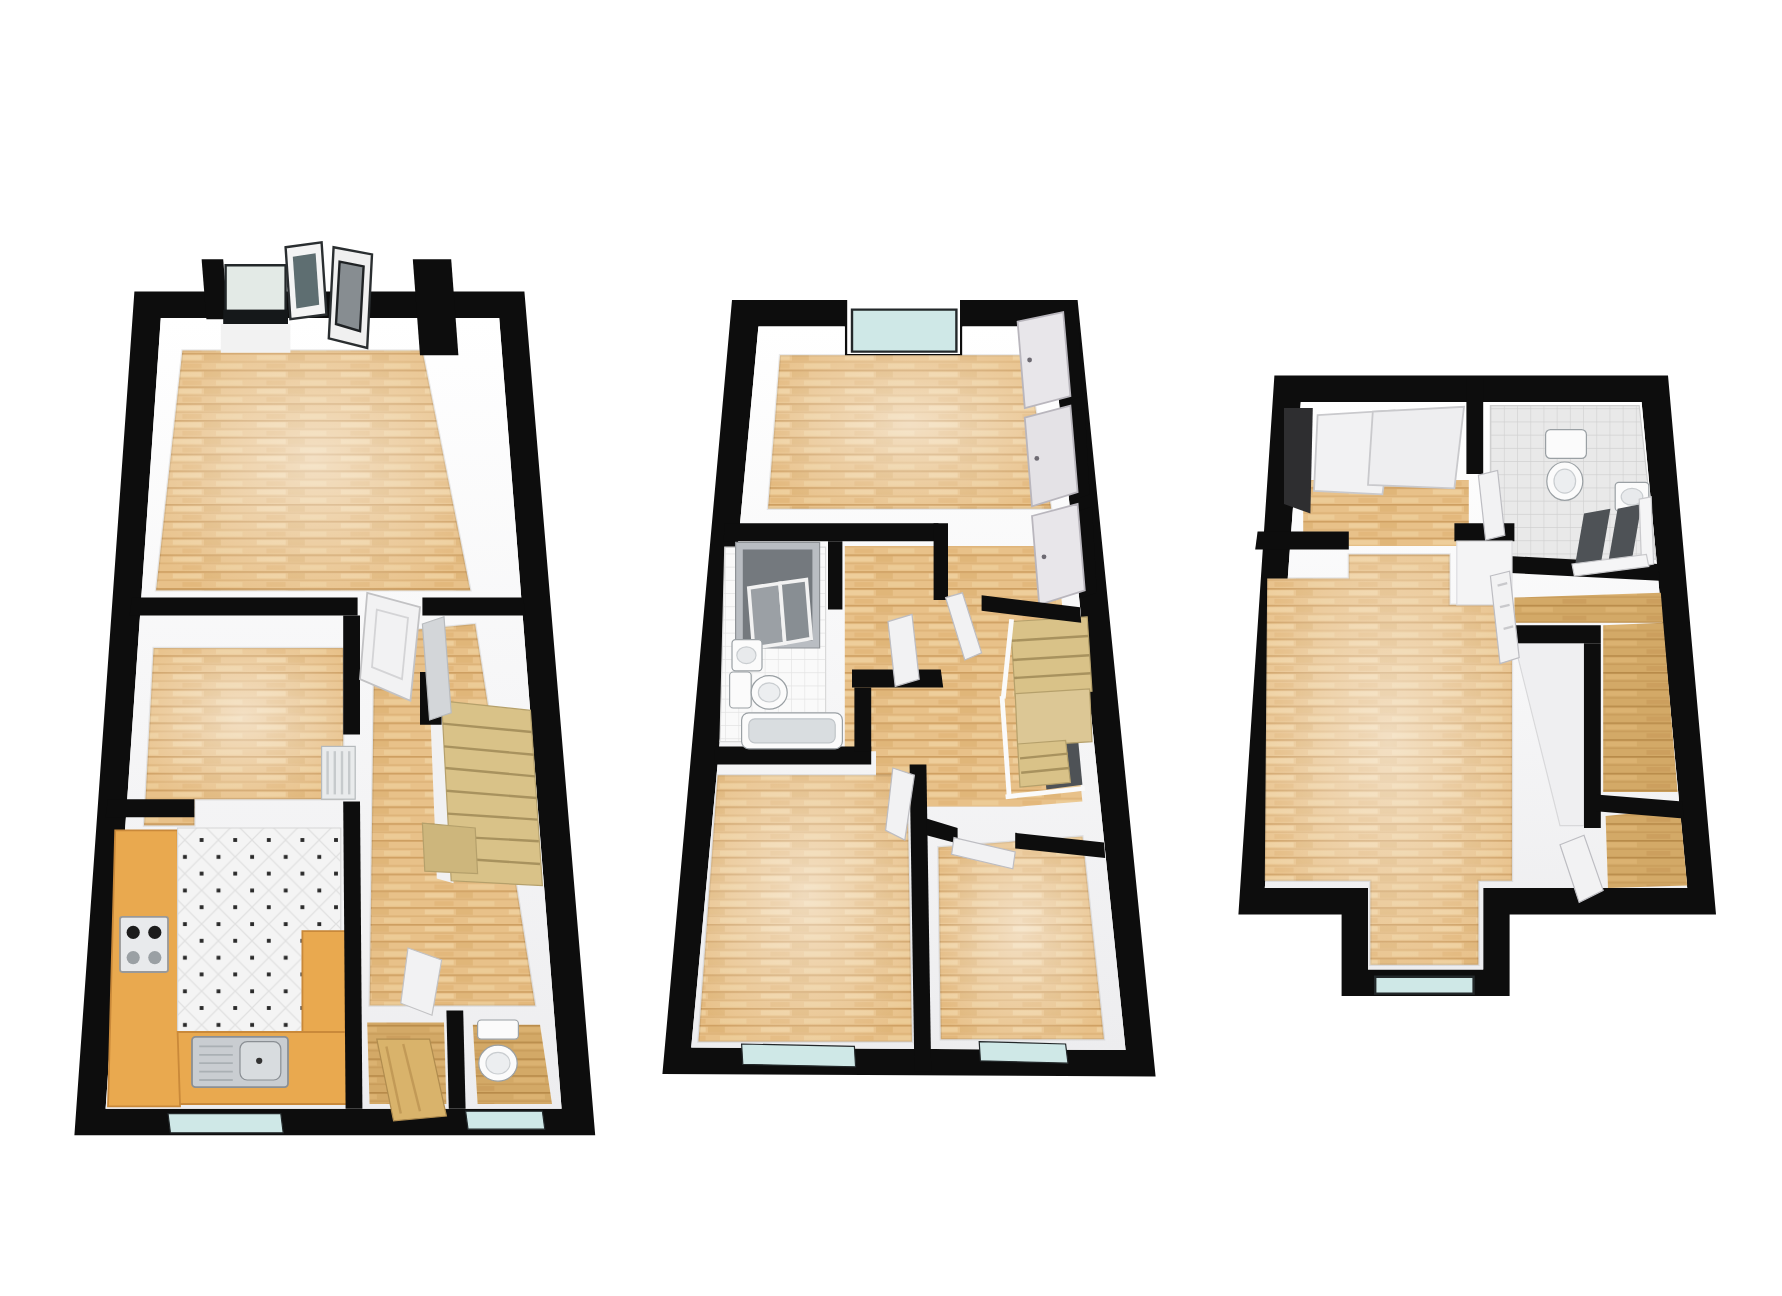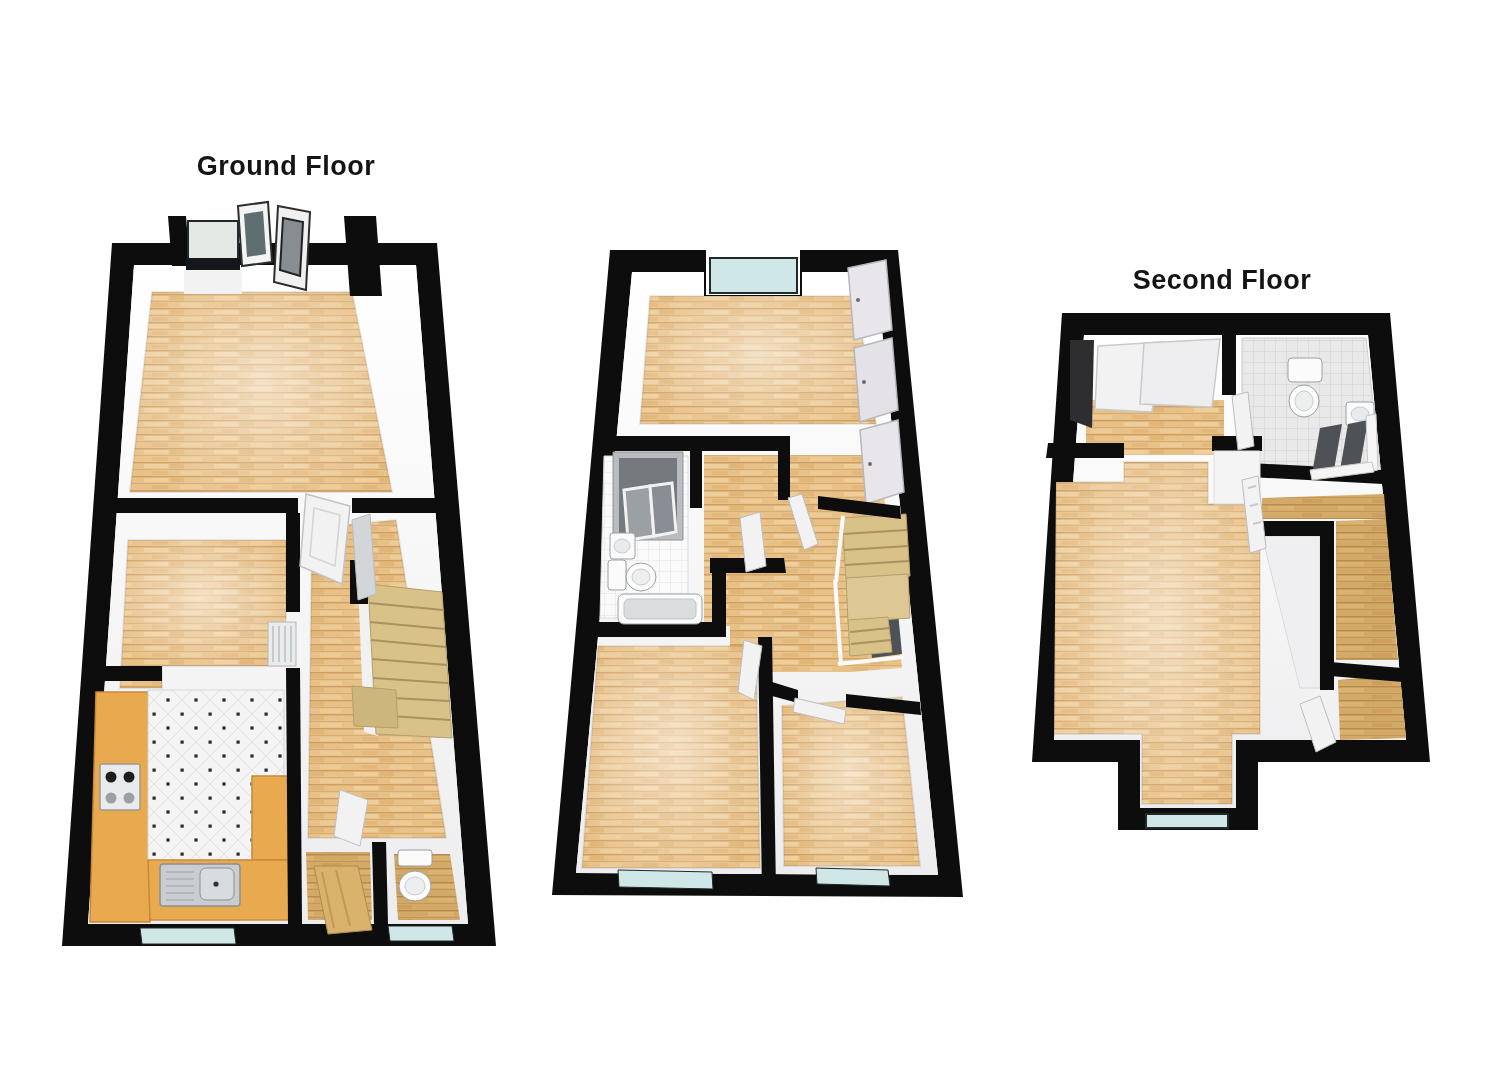--- a/index.html
+++ b/index.html
@@ -18,22 +18,20 @@
   .lbl-gf{left:136px;top:151px;width:300px;}
   .lbl-ff{left:604px;top:197px;width:300px;}
   .lbl-sf{left:1072px;top:265px;width:300px;}
   svg{position:absolute;left:0;top:0;}
 </style>
 </head>
 <body>
 
 <div class="canvas">
 
-  <div class="floor-label lbl-gf">Ground Floor</div>
-  <div class="floor-label lbl-sf">Second Floor</div>
 
   <svg width="1485" height="1080" viewBox="0 0 1485 1080">
     <defs>
       <pattern id="pWood" width="70" height="14" patternUnits="userSpaceOnUse">
         <rect width="70" height="14" style="fill:var(--wood)"></rect>
         <rect width="70" height="1.4" style="fill:var(--wood-line)" opacity="0.85"></rect>
         <rect y="7" width="70" height="1" style="fill:var(--wood-line)" opacity="0.5"></rect>
         <rect x="4" y="2" width="24" height="4" style="fill:var(--wood-light)" opacity="0.5"></rect>
         <rect x="40" y="9" width="22" height="4" style="fill:var(--wood-light)" opacity="0.35"></rect>
         <rect x="30" y="1.5" width="14" height="5" fill="#d8a866" opacity="0.45"></rect>

